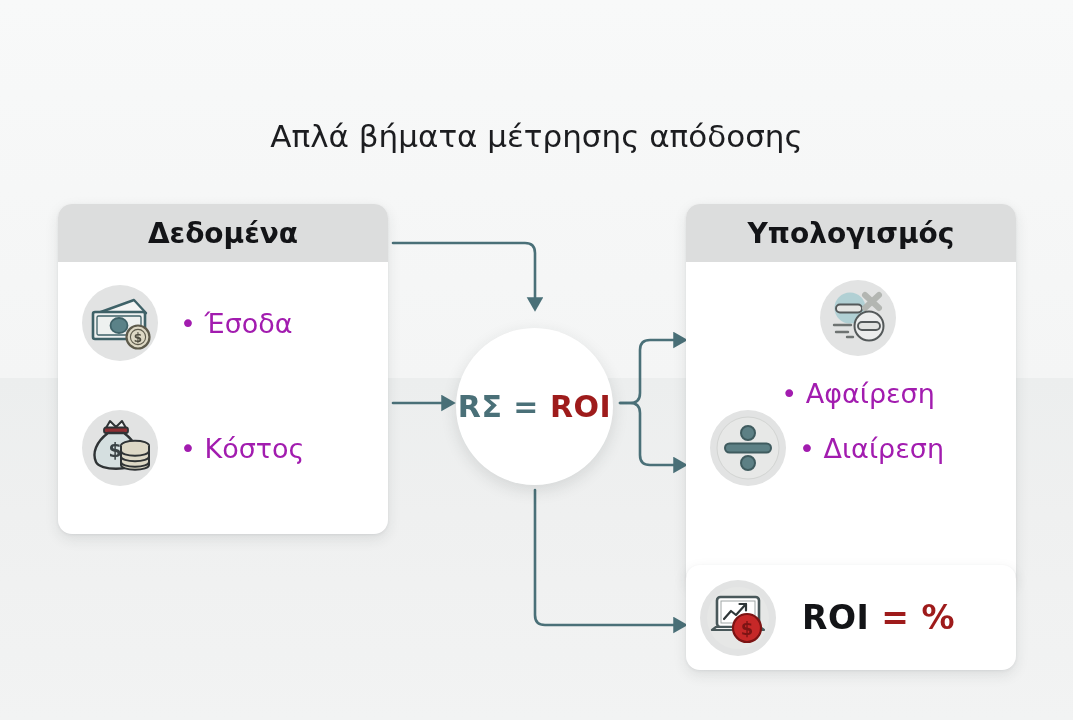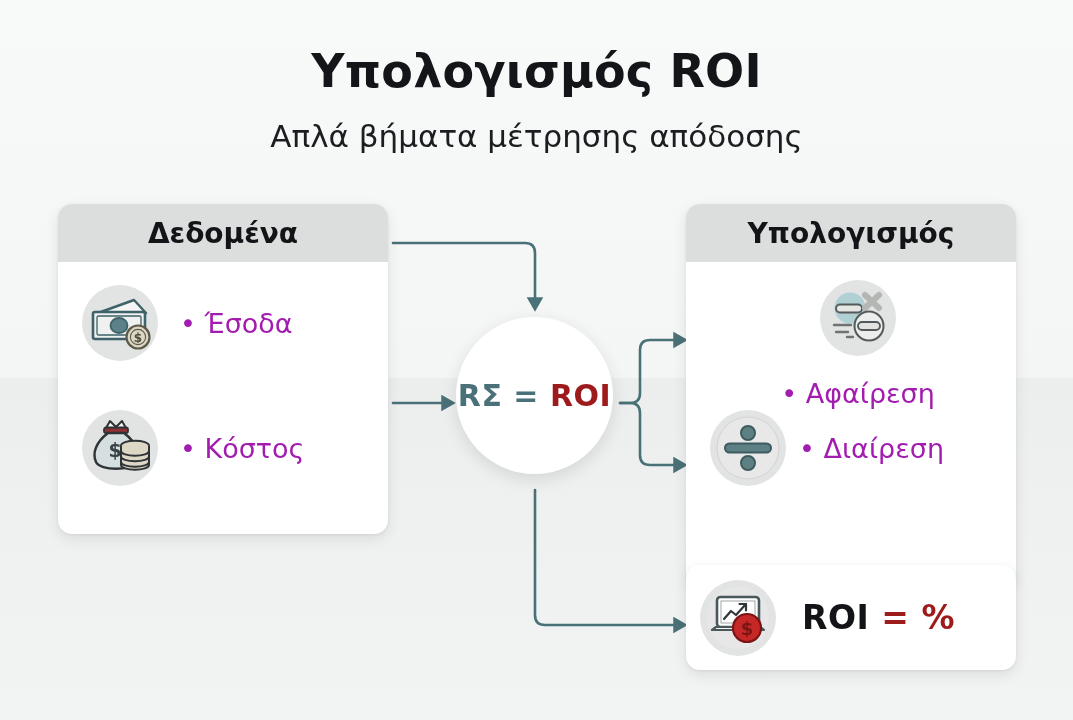--- a/index.html
+++ b/index.html
@@ -119,21 +119,21 @@
     width: 76px; height: 76px;
     border-radius: 50%;
     background: #e2e3e3;
     position: relative;
   }
   .badge svg { position: absolute; inset: 0; width: 76px; height: 76px; }
 
   
   #center-circle {
     position: absolute;
-    left: 456px; top: 317px;
+    left: 456px; top: 328px;
     width: 157px; height: 157px;
     border-radius: 50%;
     background: #ffffff;
     box-shadow: 0 5px 16px rgba(40,45,50,0.13);
     display: flex;
     align-items: center;
     justify-content: center;
     font-size: 30px;
     font-weight: 700;
     letter-spacing: 0.5px;
@@ -180,21 +180,20 @@
       <path d="M620,403 H630 Q640,403 640,413 V455 Q640,465 650,465 H679"></path>
 
       <path d="M535,490 V615 Q535,625 545,625 H679"></path>
 
       <path d="M857,536 V558"></path>
     </g>
   </svg>
 
   <div id="layer">
 
-    <div class="title">Υπολογισμός ROI</div>
     <div class="subtitle">Απλά βήματα μέτρησης απόδοσης</div>
 
     <div class="card" id="card-data">
       <div class="card-head">Δεδομένα</div>
       <div class="card-body">
 
         <div class="row r1">
           <div class="badge">
             <svg viewBox="0 0 76 76">
               <g transform="translate(8,14)">

